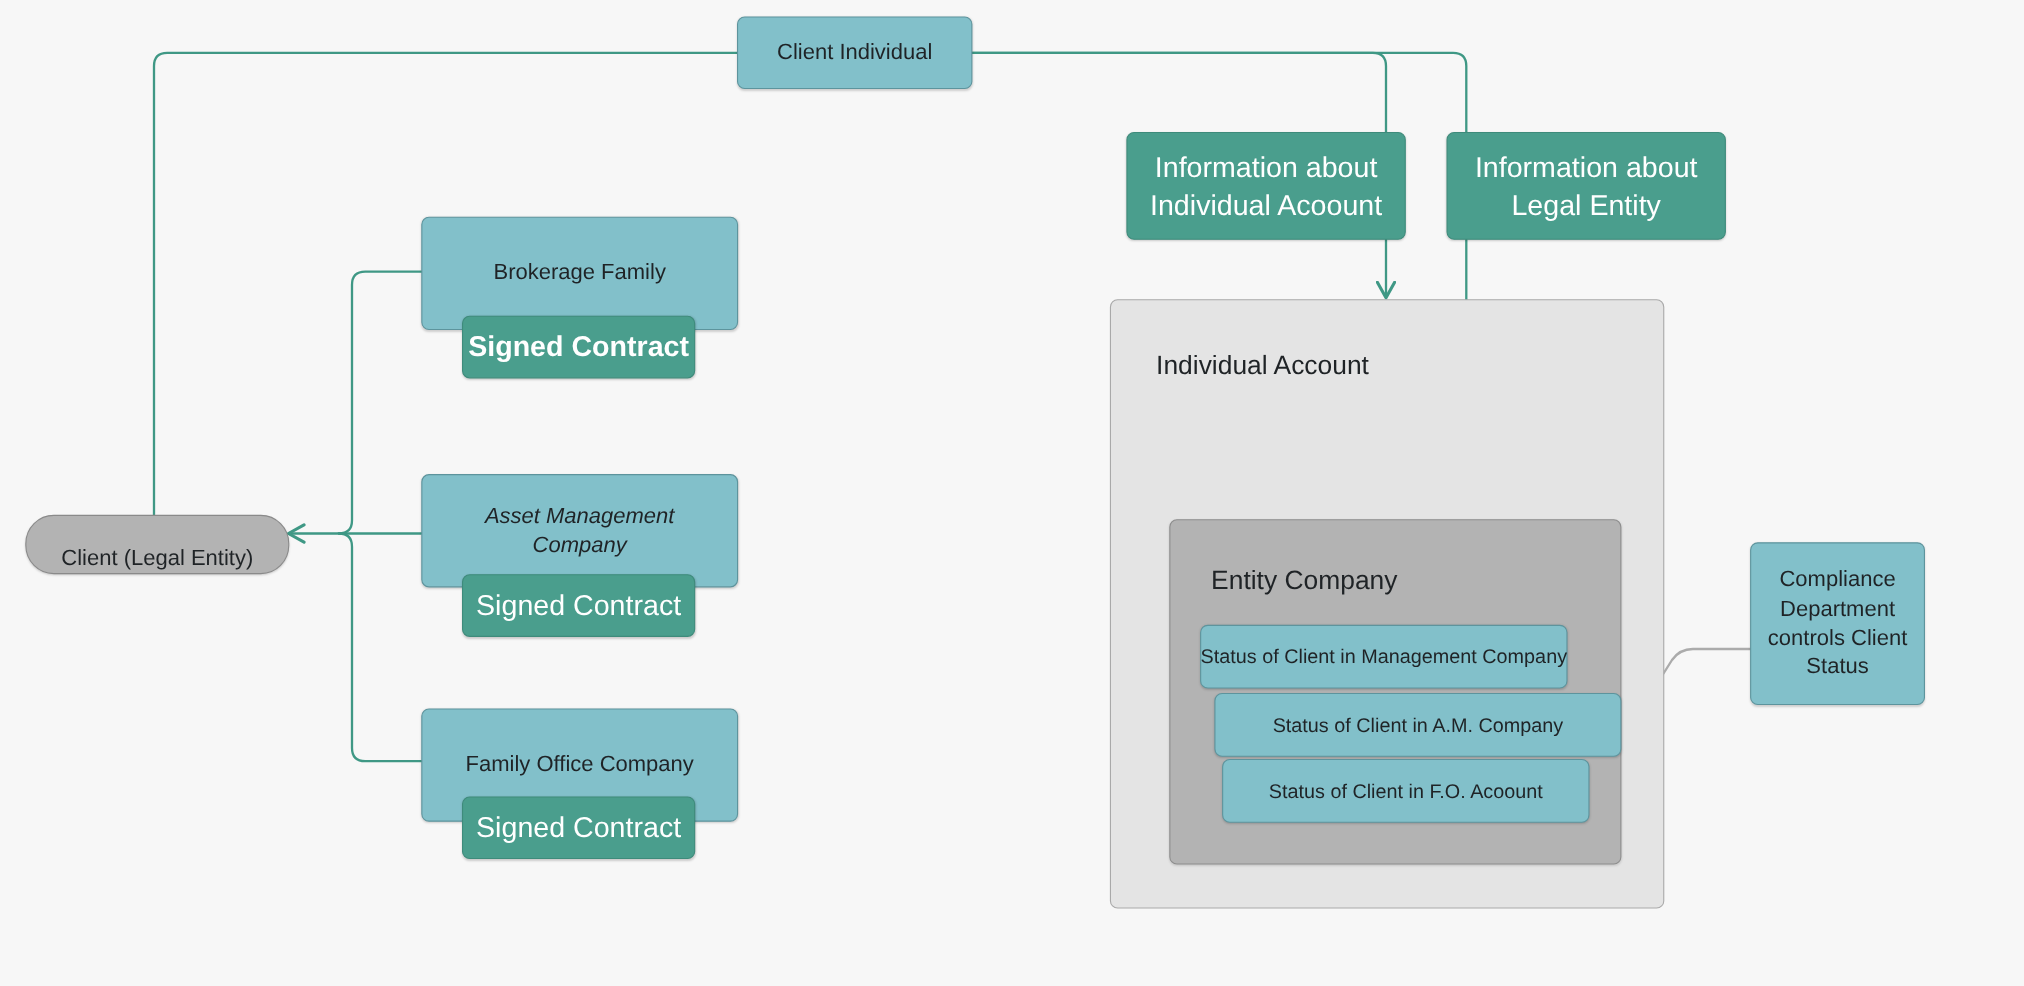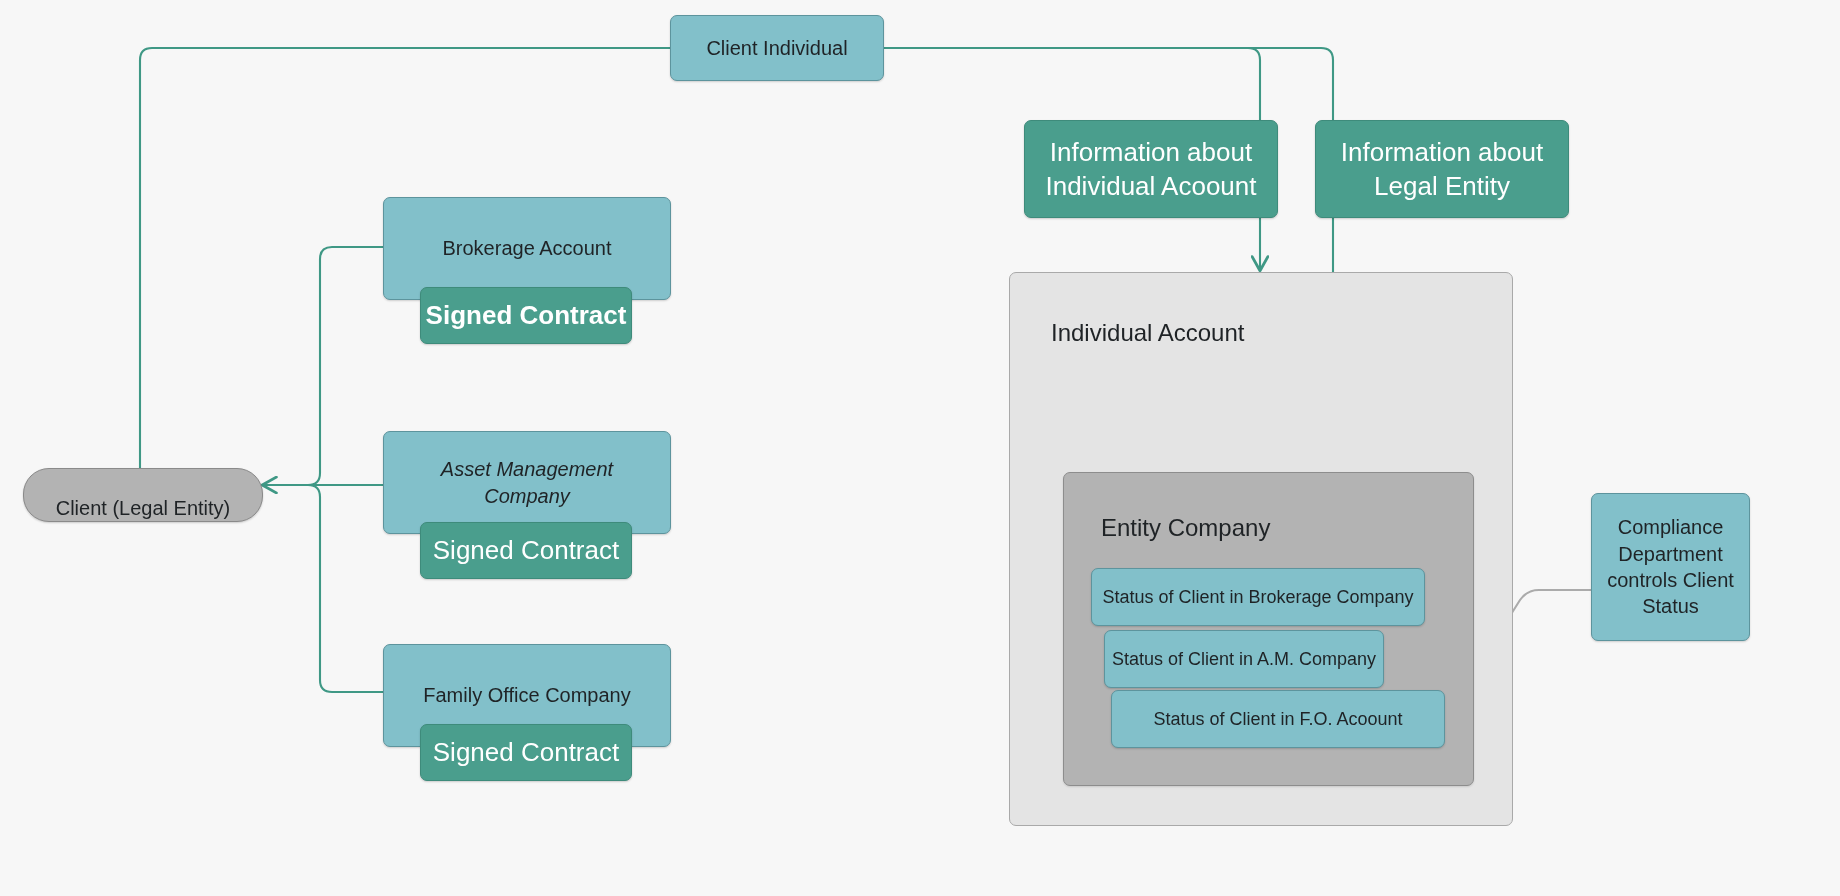--- a/index.html
+++ b/index.html
@@ -136,21 +136,21 @@
 
   <div class="node n-blue" style="left:670px; top:15px; width:214px; height:66px;">
     <span>Client Individual</span>
   </div>
 
   <div class="node n-client" style="left:23px; top:468px; width:240px; height:54px;align-items:flex-end;">
     <span>Client (Legal Entity)</span>
   </div>
 
   <div class="node n-blue" style="left:383px; top:197px; width:288px; height:103px;">
-    <span>Brokerage Account</span>
+    <span>Brokerage Family</span>
   </div>
   <div class="node n-teal bold" style="left:420px; top:287px; width:212px; height:57px;">
     <span>Signed Contract</span>
   </div>
 
   <div class="node n-blue" style="left:383px; top:431px; width:288px; height:103px;">
     <span style="padding:0 16px;font-style:italic;">Asset Management Company</span>
   </div>
   <div class="node n-teal" style="left:420px; top:522px; width:212px; height:57px;">
     <span>Signed Contract</span>
@@ -173,23 +173,23 @@
 
   <div class="container c-outer" style="left:1009px; top:272px; width:504px; height:554px;">
     <div class="container-title" style="left:41px; top:46px;">Individual Account</div>
   </div>
 
   <div class="container c-inner" style="left:1063px; top:472px; width:411px; height:314px;">
     <div class="container-title" style="left:37px; top:41px;">Entity Company</div>
   </div>
 
   <div class="status-box" style="left:1091px; top:568px; width:334px; height:58px;">
-    <span>Status of Client in Brokerage Company</span>
+    <span>Status of Client in Management Company</span>
   </div>
-  <div class="status-box" style="left:1104px; top:630px; width:280px; height:58px;">
+  <div class="status-box" style="left:1104px; top:630px; width:370px; height:58px;">
     <span>Status of Client in A.M. Company</span>
   </div>
   <div class="status-box" style="left:1111px; top:690px; width:334px; height:58px;">
     <span>Status of Client in F.O. Acoount</span>
   </div>
 
   <div class="node n-blue" style="left:1591px; top:493px; width:159px; height:148px;">
     <span style="padding:0 10px;">Compliance Department controls Client Status</span>
   </div>
 

